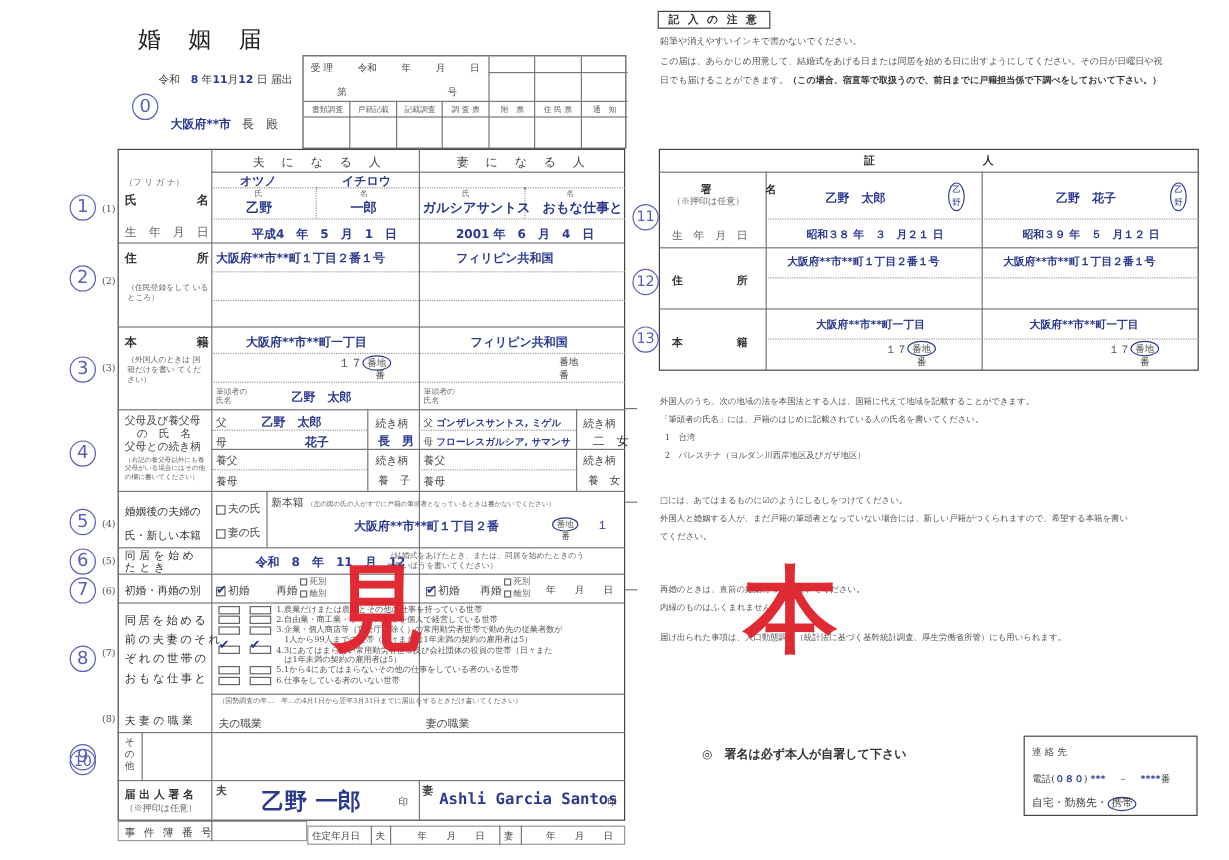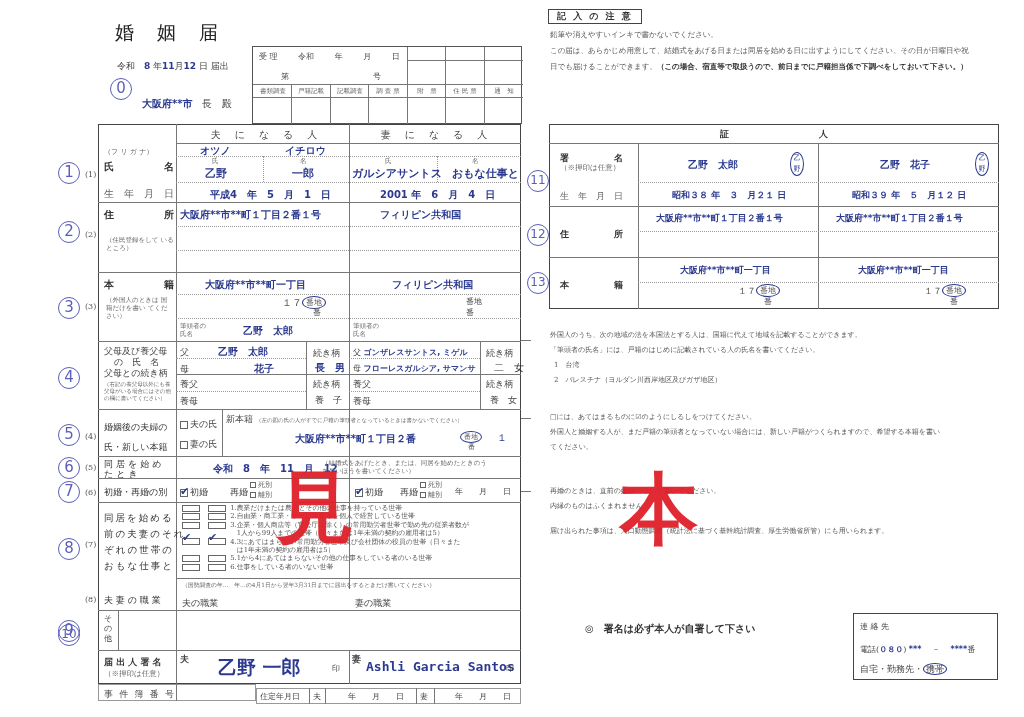--- a/index.html
+++ b/index.html
@@ -32,21 +32,21 @@
   .chk { display: inline-block; width: 8px; height: 8px; border: 1px solid #666; vertical-align: middle; margin-right: 2px; }
   .chk.on { background: #fff; position: relative; }
   .chk.on::after { content: "✔"; position: absolute; left: -1px; top: -5px; font-size: 11px; color: #2b3a8f; }
   .wm { position: absolute; color: #e0202a; font-family: "DejaVu Sans", sans-serif; font-weight: bold; font-size: 78px; line-height: 78px; }
 </style>
 </head>
 <body>
 
 <div class="abs" style="left:115px;top:20px;font-size:19px;color:#222;letter-spacing:2px;">婚　姻　届</div>
 
-<div class="abs" style="left:117px;top:60px;font-size:9px;">
+<div class="abs" style="left:132px;top:60px;font-size:9px;">
   <span>令和</span>
   <span class="blue" style="margin-left:6px;">8</span>
   <span>年</span><span class="blue">11</span><span>月</span><span class="blue">12</span>
   <span>日</span>
   <span>届出</span>
 </div>
 <div class="circnum" style="left:110px;top:78px;">0</div>
 <div class="abs" style="left:142px;top:97px;font-size:10px;">
   <span class="blue">大阪府**市</span>
   <span style="margin-left:6px;">長　殿</span>
@@ -261,40 +261,40 @@
 <div class="abs tiny" style="left:104px;top:670px;font-size:7.5px;">（※押印は任意）</div>
 <div class="vl" style="left:349px;top:650px;height:34px;"></div>
 <div class="abs" style="left:180px;top:653px;font-size:9px;font-weight:bold;">夫</div>
 <div class="abs blue" style="left:218px;top:655px;font-size:19px;">乙野 一郎</div>
 <div class="abs" style="left:332px;top:663px;font-size:8px;">印</div>
 <div class="abs" style="left:352px;top:653px;font-size:9px;font-weight:bold;">妻</div>
 <div class="abs" style="left:366px;top:659px;font-size:13px;color:#2b3a8f;font-family:'DejaVu Sans Mono',monospace;font-weight:bold;">Ashli Garcia Santos</div>
 <div class="abs" style="left:506px;top:663px;font-size:8px;">印</div>
 
 <div class="box" style="left:98px;top:684px;width:158px;height:17px;border-color:#999;"></div>
-<div class="abs" style="left:104px;top:688px;font-size:9px;letter-spacing:2px;font-family:Liberation Serif, serif;">事 件 簿 番 号</div>
+<div class="abs" style="left:104px;top:688px;font-size:9px;letter-spacing:2px;">事 件 簿 番 号</div>
 <div class="vl" style="left:176px;top:684px;height:17px;"></div>
 <div class="box" style="left:256px;top:688px;width:265px;height:16px;border-color:#999;"></div>
 <div class="abs" style="left:260px;top:691px;font-size:8px;">住定年月日</div>
 <div class="vl" style="left:309px;top:688px;height:16px;"></div>
 <div class="abs" style="left:313px;top:691px;font-size:8px;">夫</div>
 <div class="vl" style="left:325px;top:688px;height:16px;"></div>
 <div class="abs" style="left:348px;top:691px;font-size:8px;">年　　月　　日</div>
 <div class="vl" style="left:416px;top:688px;height:16px;"></div>
 <div class="abs" style="left:420px;top:691px;font-size:8px;">妻</div>
 <div class="vl" style="left:434px;top:688px;height:16px;"></div>
 <div class="abs" style="left:455px;top:691px;font-size:8px;">年　　月　　日</div>
 
 <div class="box" style="left:549px;top:124px;width:450px;height:185px;border:1.5px solid #444;"></div>
 <div class="abs" style="left:549px;top:128px;width:450px;text-align:center;font-size:9px;font-weight:bold;color:#333;">証　　　　　　　　　　人</div>
 <div class="hl" style="left:549px;top:143px;width:450px;"></div>
 <div class="vl" style="left:638px;top:143px;height:166px;"></div>
 <div class="vl" style="left:818px;top:143px;height:166px;"></div>
 <div class="circnum" style="left:527px;top:170px;font-size:12px;">11</div>
-<div class="lbl" style="left:560px;top:152px;font-size:9px;font-weight:bold;">署　　　　　名</div>
+<div class="lbl" style="left:584px;top:152px;font-size:9px;font-weight:bold;">署　　　　　名</div>
 <div class="abs tiny" style="left:560px;top:164px;font-size:7.5px;">（※押印は任意）</div>
 <div class="abs blue" style="left:688px;top:158px;font-size:10px;">乙野　太郎</div>
 <div class="stamp" style="left:790px;top:152px;width:14px;height:24px;line-height:11px;font-size:7px;"><span>乙野</span></div>
 <div class="abs blue" style="left:880px;top:158px;font-size:10px;">乙野　花子</div>
 <div class="stamp" style="left:975px;top:152px;width:14px;height:24px;line-height:11px;font-size:7px;"><span>乙野</span></div>
 <div class="hd" style="left:638px;top:182px;width:361px;"></div>
 <div class="lbl" style="left:560px;top:190px;font-size:9px;color:#666;">生　年　月　日</div>
 <div class="abs blue" style="left:672px;top:189px;font-size:9px;">昭和３８ 年　３　月２１ 日</div>
 <div class="abs blue" style="left:852px;top:189px;font-size:9px;">昭和３９ 年　５　月１２ 日</div>
 <div class="hl" style="left:549px;top:206px;width:450px;"></div>

